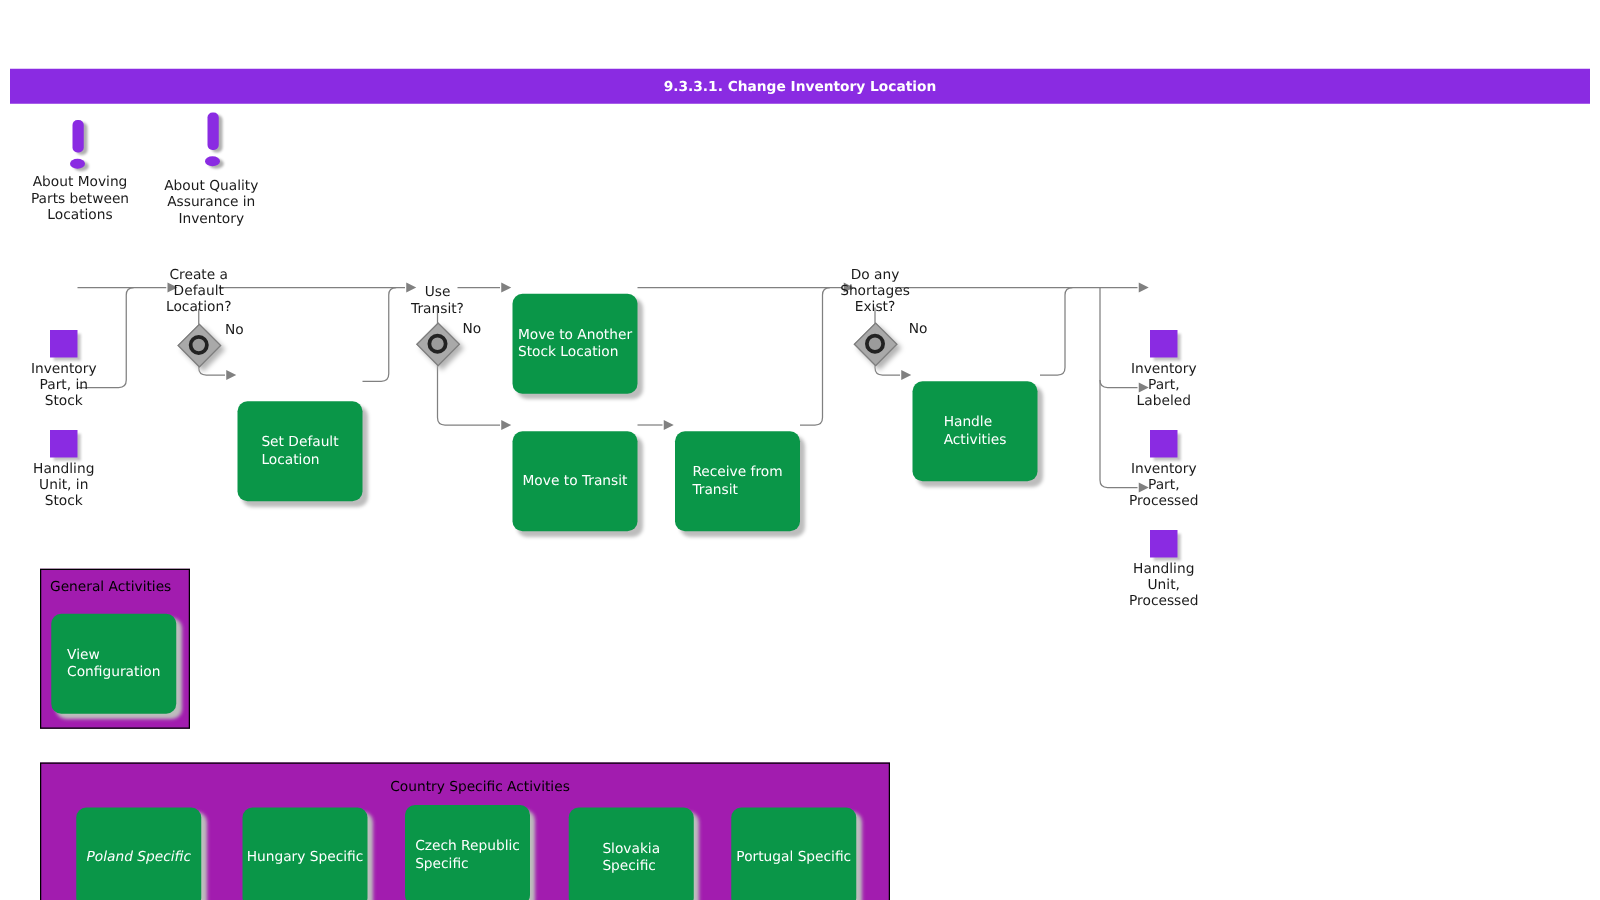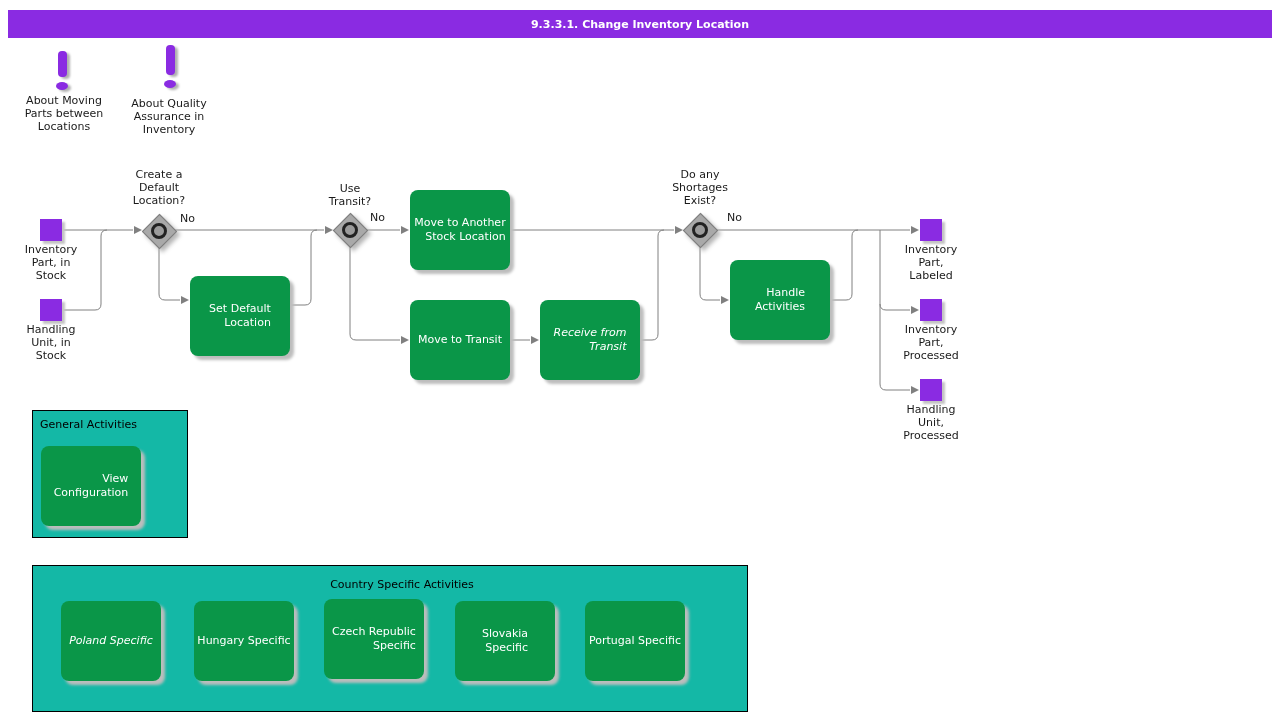--- a/index.html
+++ b/index.html
@@ -11,41 +11,41 @@
     position:absolute;left:8px;top:10px;width:1264px;height:28px;background:#8A2BE2;
     display:flex;align-items:center;justify-content:center;
   }
   .titlebar span{color:#ffffff;font-weight:bold;font-size:11px;}
   .lbl{
     position:absolute;text-align:center;white-space:pre-line;line-height:13px;color:#1a1a1a;
   }
   .activity{
     position:absolute;width:100px;height:80px;background:#0A9648;border-radius:8px;
     box-shadow:4px 4px 3px #bdbdbd;color:#ffffff;display:flex;align-items:center;justify-content:center;
-    text-align:right;white-space:pre-line;line-height:14px;cursor:pointer;
+    text-align:left;white-space:pre-line;line-height:14px;cursor:pointer;
   }
   .iosq{
     position:absolute;width:22px;height:22px;background:#8A2BE2;box-shadow:3px 3px 2px #c4c4c4;cursor:pointer;
   }
   .diamond{position:absolute;width:32px;height:32px;filter:drop-shadow(3px 3px 2px #b4b4b4);}
   .diamond-shape{
     position:absolute;left:4px;top:4px;width:23px;height:23px;background:#a9a9a9;
     border:1px solid #7d7d7d;transform:rotate(45deg);
   }
   .diamond-circle{
     position:absolute;left:8px;top:8px;width:10px;height:10px;border-radius:50%;
     border:3px solid #222222;background:#9b9b9b;
   }
   .note-icon{position:absolute;filter:drop-shadow(3px 2px 1px #b0b0b0);cursor:pointer;}
   .excl-bar{width:9px;height:26px;background:#8A2BE2;border-radius:4px;margin:0 auto;}
   .excl-dot{width:12px;height:8px;background:#8A2BE2;border-radius:50%;margin:5px auto 0 auto;}
-  .groupbox{position:absolute;border:1px solid #000000;background:#14b8a6;padding-left:36px;}
+  .groupbox{position:absolute;border:1px solid #000000;background:#a21caf;}
   .group-title{position:absolute;white-space:nowrap;color:#000;}
   .connectors{position:absolute;left:0;top:0;z-index:0;}
-  .node{z-index:2;}
+  .node{z-index:2;margin-top:45px;}
 </style>
 </head>
 <body>
 
 <div class="stage">
 
   <svg class="connectors" width="1280" height="720">
     <g stroke="#808080" stroke-width="1" fill="none">
       <path d="M62 230 H133"></path>
       <path d="M62 310 H95 Q101 310 101 304 V236 Q101 230 107 230"></path>
@@ -124,21 +124,21 @@
 Transit?</div>
   <div class="diamond node" style="left:334px;top:214px;">
     <div class="diamond-shape"></div>
     <div class="diamond-circle"></div>
   </div>
   <div class="lbl node" style="left:370px;top:211px;width:24px;text-align:left;">No</div>
 
   <div class="activity node" style="left:410px;top:190px;">Move to Another
 Stock Location</div>
   <div class="activity node" style="left:410px;top:300px;">Move to Transit</div>
-  <div class="activity node" style="left:540px;top:300px;font-style:italic;">Receive from
+  <div class="activity node" style="left:540px;top:300px;">Receive from
 Transit</div>
 
   <div class="lbl node" style="left:650px;top:168px;width:100px;">Do any
 Shortages
 Exist?</div>
   <div class="diamond node" style="left:684px;top:214px;">
     <div class="diamond-shape"></div>
     <div class="diamond-circle"></div>
   </div>
   <div class="lbl node" style="left:727px;top:211px;width:24px;text-align:left;">No</div>

